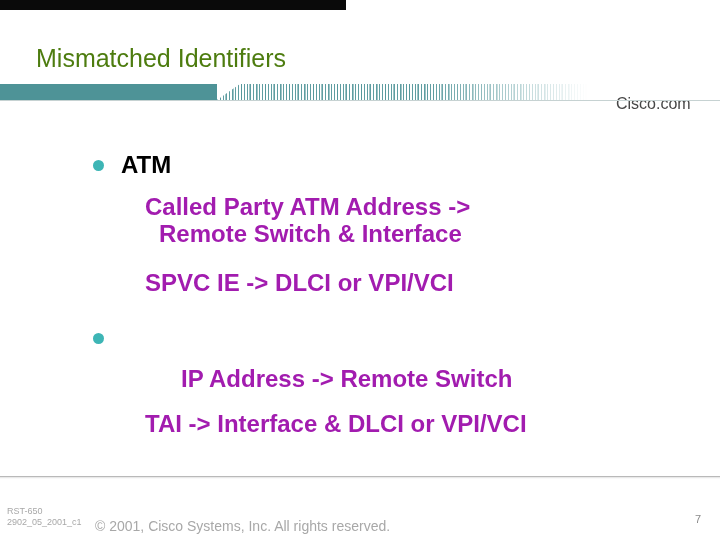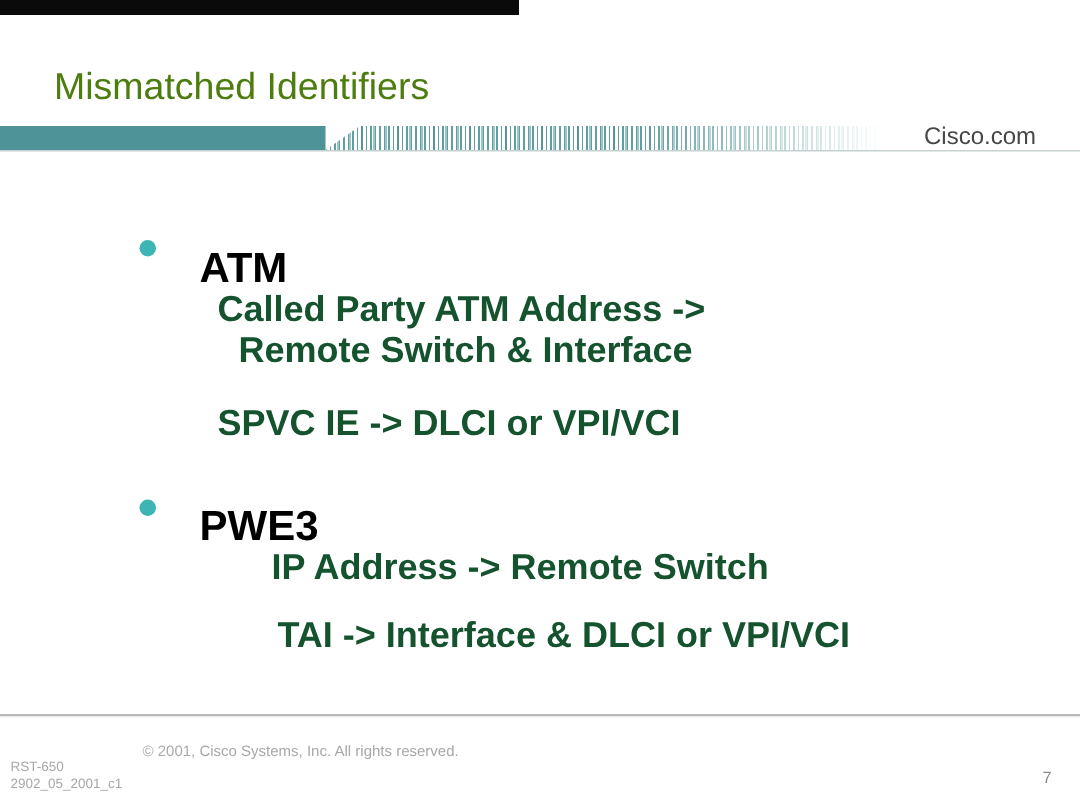--- a/index.html
+++ b/index.html
@@ -55,82 +55,82 @@
     clip-path: polygon(0% 100%, 6% 0%, 100% 0%, 100% 100%);
   }
   .bar-underline {
     position: absolute;
     left: 0; top: 16px;
     width: 720px; height: 1px;
     background: #c6d2d2;
   }
   .brand-label {
     position: absolute;
-    left: 616px; top: 0px;
+    left: 616px; top: 12px;
     width: 100px;
     font-size: 16px;
     color: #474747;
     white-space: nowrap;
     line-height: 16px;
   }
   
   .bullet-dot {
     position: absolute;
     width: 11px; height: 11px;
     border-radius: 50%;
     background: #3db5b5;
   }
   .dot-atm  { left: 93px; top: 160px; }
   .dot-pwe3 { left: 93px; top: 333px; }
   .bullet-label {
     position: absolute;
-    margin: 16px;
-    font-size: 28px;
+    margin: 4px;
+    font-size: 24px;
     font-weight: bold;
     color: #000000;
     line-height: 1.1;
     white-space: nowrap;
   }
   .label-atm  { left: 117px; top: 148px; }
   .label-pwe3 { left: 117px; top: 320px; }
   .sub-line {
     position: absolute;
     margin: 0;
     font-size: 24px;
     font-weight: bold;
-    color: #14532d;
+    color: #a21caf;
     line-height: 1.1;
     white-space: nowrap;
   }
   .sub-1a { left: 145px; top: 194px; }
   .sub-1b { left: 159px; top: 221px; }
   .sub-2  { left: 145px; top: 270px; }
   .sub-3  { left: 145px; top: 366px; margin-left: 36px; }
-  .sub-4  { left: 145px; top: 411px; margin-left: 40px; }
+  .sub-4  { left: 145px; top: 411px; }
   
   .groove-line {
     position: absolute;
     left: 0; top: 476px;
     width: 720px; height: 3px;
     background: linear-gradient(180deg, #b9b9b9 0 1px, #e9e9e9 1px 2px, #f9f9f9 2px 3px);
   }
   .footer-id {
     position: absolute;
     left: 7px; top: 506px;
     margin: 0;
     font-size: 9px;
     line-height: 11px;
     color: #a8a8a8;
     white-space: nowrap;
   }
   .footer-copyright {
     position: absolute;
-    left: 95px; top: 496px;
+    left: 95px; top: 518px;
     margin: 0;
-    font-size: 10px;
+    font-size: 14px;
     color: #a8a8a8;
     white-space: nowrap;
   }
   .page-number {
     position: absolute;
     left: 690px; top: 513px;
     width: 16px;
     margin: 0;
     font-size: 11px;
     color: #8a8a8a;
@@ -154,21 +154,20 @@
   </div>
 
   <span class="bullet-dot dot-atm"></span>
   <p class="bullet-label label-atm">ATM</p>
 
   <p class="sub-line sub-1a">Called Party ATM Address -&gt;</p>
   <p class="sub-line sub-2">SPVC IE -&gt; DLCI or VPI/VCI</p>
   <p class="sub-line sub-1b">Remote Switch &amp; Interface</p>
 
   <span class="bullet-dot dot-pwe3"></span>
-  <p class="bullet-label label-pwe3">PWE3</p>
 
   <p class="sub-line sub-3">IP Address -&gt; Remote Switch</p>
   <p class="sub-line sub-4">TAI -&gt; Interface &amp; DLCI or VPI/VCI</p>
 
   <div class="groove-line"></div>
 
   <p class="footer-id">
     <span>RST-650</span><br>
     <span>2902_05_2001_c1</span>
   </p>

